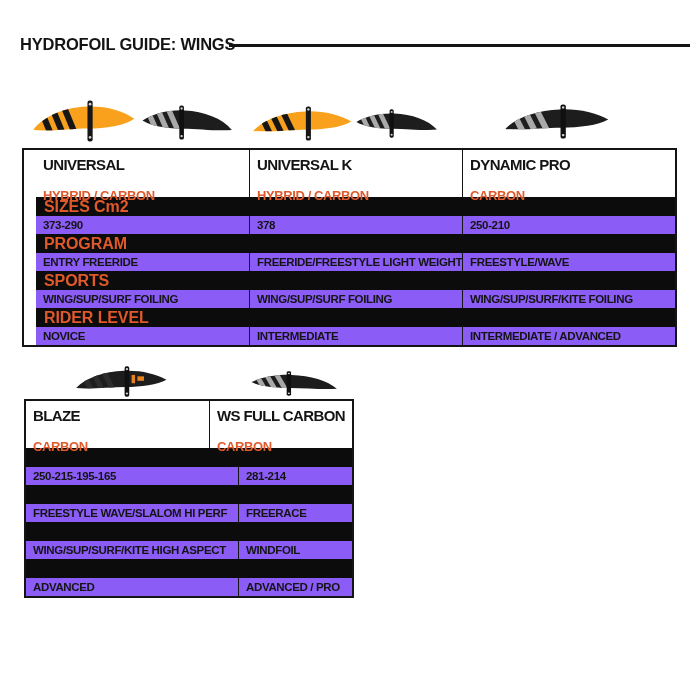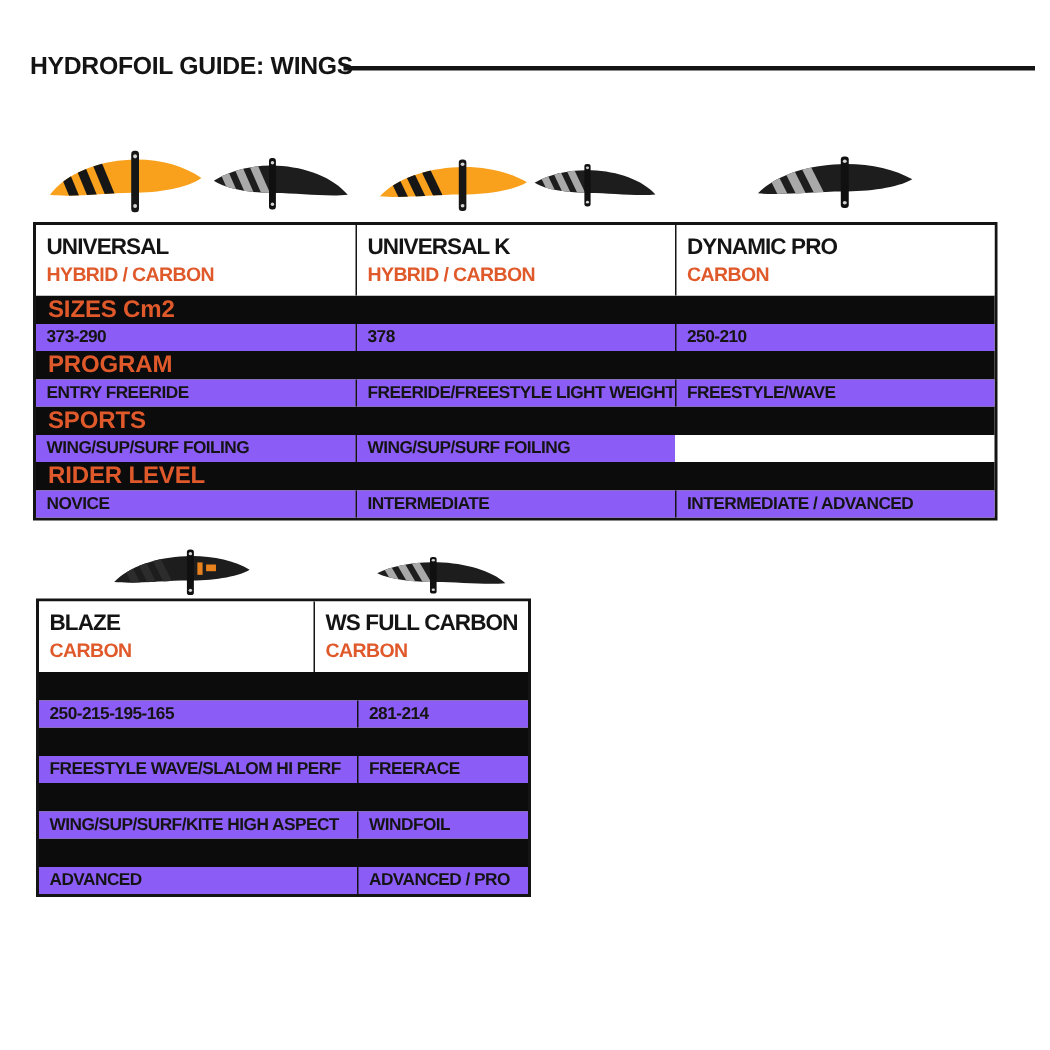--- a/index.html
+++ b/index.html
@@ -18,30 +18,30 @@
   .page-title{
     position:absolute;left:20px;top:35px;margin:0;
     font-size:16.5px;font-weight:bold;letter-spacing:-0.2px;color:var(--ink);
     white-space:nowrap;
   }
   .title-rule{position:absolute;left:229px;top:44px;width:461px;height:3px;background:var(--ink);}
   
   .wing{position:absolute;display:block;}
   
   .spec-table{position:absolute;border:2px solid var(--ink);background:#ffffff;}
-  .t1{left:22px;top:148px;width:639px;}
+  .t1{left:22px;top:148px;width:639px;padding-left:12px;}
   .t2{left:24px;top:399px;width:326px;}
   .trow{display:grid;}
   .t1 .trow{grid-template-columns:1fr 1fr 1fr;}
   .t2 .trow{grid-template-columns:1.86fr 1fr;}
   .trow .tcell{border-left:1.5px solid var(--ink);}
   .trow .tcell:first-child{border-left:none;}
   .trow.head .tcell{height:36px;padding:6px 7px 5px;background:#fff;}
   .model-name{font-size:15px;font-weight:bold;letter-spacing:-0.6px;line-height:17px;white-space:nowrap;color:var(--ink);}
-  .model-construction{font-size:13px;font-weight:bold;letter-spacing:-0.4px;line-height:15px;margin-top:2px;white-space:nowrap;color:var(--accent);}
+  .model-construction{font-size:13px;font-weight:bold;letter-spacing:-0.4px;line-height:15px;margin-top:15px;white-space:nowrap;color:var(--accent);}
   .section-bar{
     height:19px;background:#0c0c0c;color:var(--accent);
     font-size:16px;font-weight:bold;line-height:19px;padding-left:8px;
     letter-spacing:-0.1px;white-space:nowrap;
   }
   .trow.vals .tcell{
     height:18px;font-size:11.5px;font-weight:bold;line-height:18px;
     padding-left:7px;letter-spacing:-0.35px;white-space:nowrap;overflow:hidden;
     color:var(--ink);background:#8b5cf6;
   }
@@ -141,20 +141,21 @@
     <div class="trow vals">
       <div class="tcell">ENTRY FREERIDE</div>
       <div class="tcell">FREERIDE/FREESTYLE LIGHT WEIGHT</div>
       <div class="tcell">FREESTYLE/WAVE</div>
     </div>
 
     <div class="section-bar">SPORTS</div>
     <div class="trow vals">
       <div class="tcell">WING/SUP/SURF FOILING</div>
       <div class="tcell">WING/SUP/SURF FOILING</div>
+      <div class="tcell">WING/SUP/SURF/KITE FOILING</div>
     </div>
 
     <div class="section-bar">RIDER LEVEL</div>
     <div class="trow vals">
       <div class="tcell">NOVICE</div>
       <div class="tcell">INTERMEDIATE</div>
       <div class="tcell">INTERMEDIATE / ADVANCED</div>
     </div>
   </div>
 

